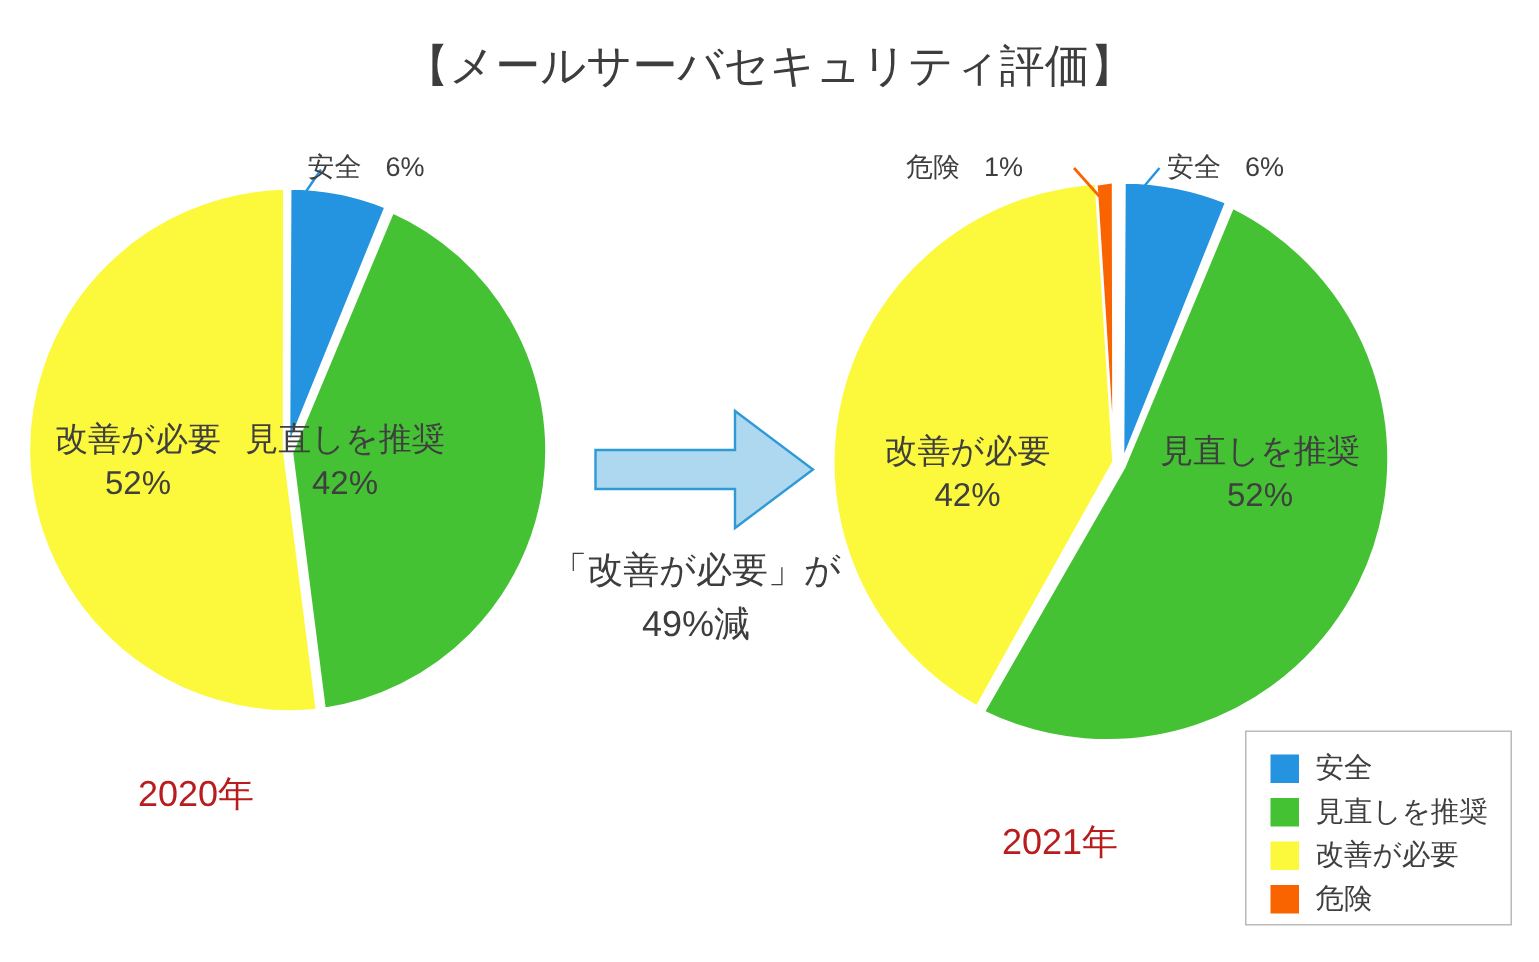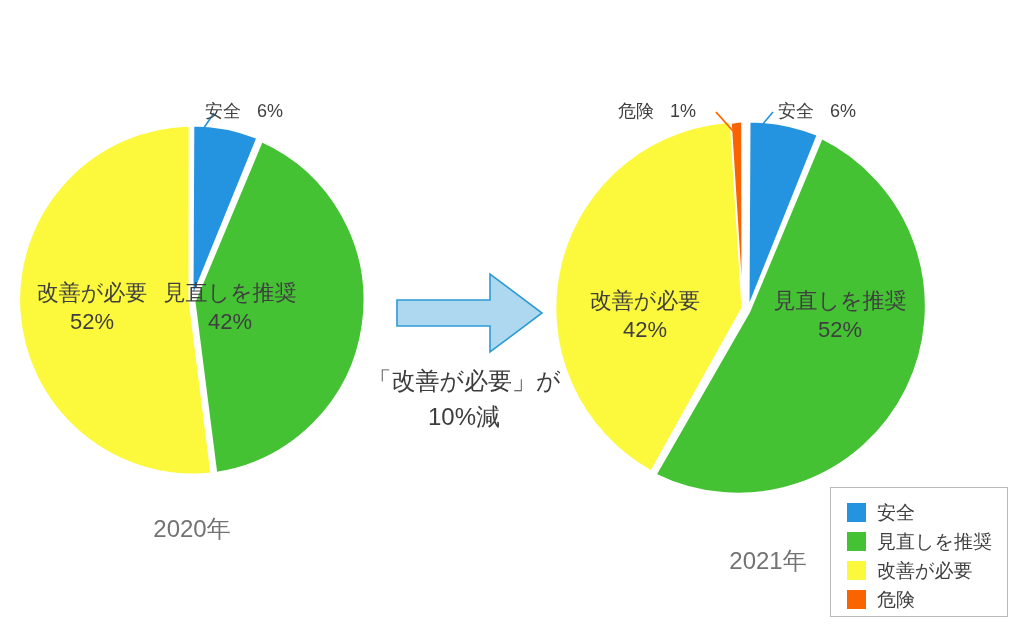--- a/index.html
+++ b/index.html
@@ -53,22 +53,22 @@
     font-size: 18px;
     color: #3f3f3f;
     white-space: nowrap;
   }
   .callout-label .pct {
     margin-left: 16px;
   }
   .year-label {
     position: absolute;
     font-size: 24px;
-    color: #737373;
-    text-align: center;
+    color: #b91c1c;
+    text-align: left;
     white-space: nowrap;
   }
   .annotation {
     position: absolute;
     text-align: center;
     font-size: 24px;
     color: #3d3d3d;
     line-height: 1.5;
     white-space: nowrap;
   }
@@ -99,20 +99,21 @@
     color: #3f3f3f;
     white-space: nowrap;
     line-height: 1;
   }
 </style>
 </head>
 <body>
 
 <div id="chart-root">
 
+  <div class="chart-title">【メールサーバセキュリティ評価】</div>
 
   <svg class="pie-svg" viewBox="0 0 1026 641">
 
     <g>
 
       <path fill="#2494e0" stroke="#ffffff" stroke-width="3" d="M 192 300 L 192.8 125 A 175 175 0 0 1 257.9 137.7 Z"></path>
 
       <path fill="#44c234" stroke="#ffffff" stroke-width="3" d="M 194 302 L 261.5 140.6 A 175 175 0 0 1 215.8 473.4 Z"></path>
 
       <path fill="#fcf93c" stroke="#ffffff" stroke-width="3" d="M 190 300 L 212.0 474.0 A 175 175 0 1 1 190.2 125 Z"></path>
@@ -150,24 +151,24 @@
 
   <div class="slice-label" style="left:-8px; top:278px; width:200px;">
     <div>改善が必要</div>
     <div>52%</div>
   </div>
 
   <div class="year-label" style="left:92px; top:513px; width:200px;">2020年</div>
 
   <div class="annotation" style="left:348px; top:363px; width:232px;">
     <div>「改善が必要」が</div>
-    <div>10%減</div>
-  </div>
-
-  <div class="callout-label" style="left:618px; top:99px;text-align:center;">
+    <div>49%減</div>
+  </div>
+
+  <div class="callout-label" style="left:604px; top:99px;text-align:center;">
     <span>危険</span><span class="pct">1%</span>
   </div>
 
   <div class="callout-label" style="left:778px; top:99px;">
     <span>安全</span><span class="pct">6%</span>
   </div>
 
   <div class="slice-label" style="left:740px; top:286px; width:200px;">
     <div>見直しを推奨</div>
     <div>52%</div>

